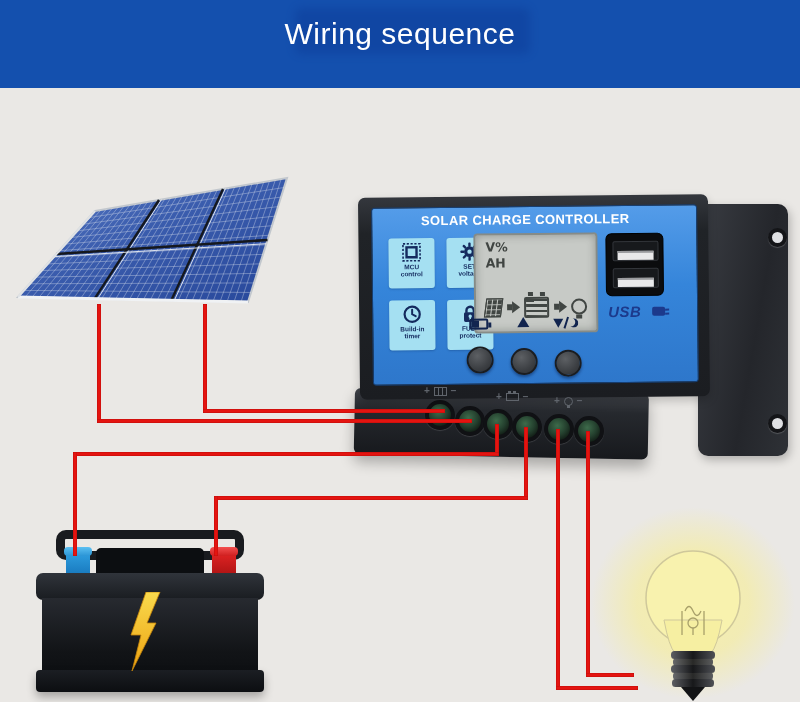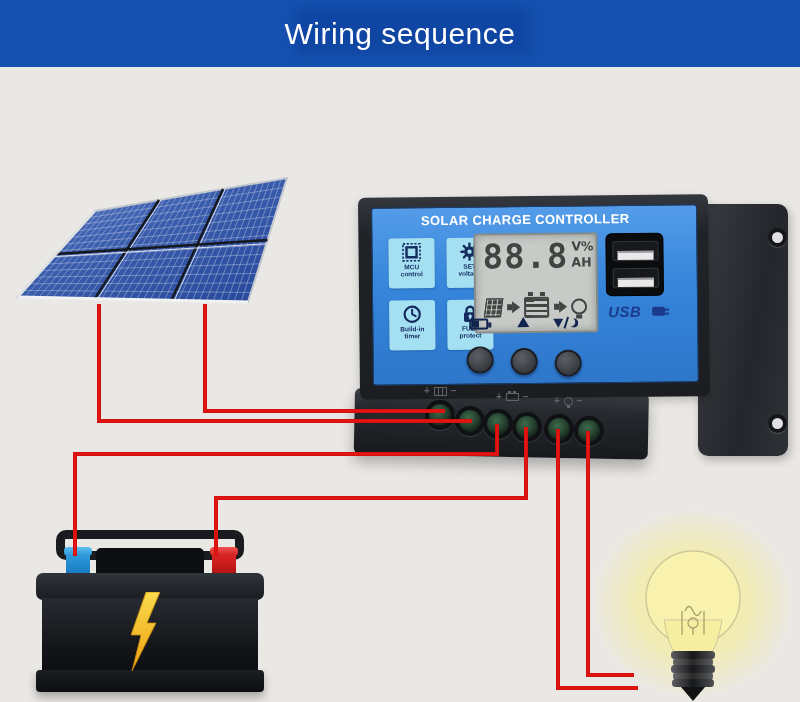--- a/index.html
+++ b/index.html
@@ -1,19 +1,19 @@
 <!DOCTYPE html>
 <html><head>
 <meta charset="utf-8">
 <style>
   html,body{margin:0;padding:0;background:#eae8e5;}
   *{box-sizing:border-box;}
   .stage{position:relative;width:800px;height:702px;overflow:hidden;font-family:"Liberation Sans",sans-serif;}
   
-  .hdr{position:absolute;left:0;top:0;width:800px;height:67px;background:#1450ae;z-index:40;}
+  .hdr{position:absolute;left:0;top:0;width:800px;height:88px;background:#1450ae;z-index:40;}
   .hdr-ghost{position:absolute;left:295px;top:8px;width:235px;height:46px;background:#0c3a96;opacity:.45;border-radius:6px;filter:blur(5px);}
   .hdr h1{position:absolute;left:0;top:0;width:100%;height:68px;margin:0;display:flex;align-items:center;justify-content:center;
           color:#fff;font-size:30px;font-weight:400;letter-spacing:.5px;}
   
   .scene{position:absolute;left:0;top:68px;width:800px;height:634px;background:#eae8e5;}
   
   .panel-svg{position:absolute;left:0;top:87px;z-index:5;}
   
   .seg{position:absolute;background:#e41410;z-index:30;box-shadow:inset 0 0 0 .5px rgba(130,0,0,.35);}
   
@@ -280,21 +280,20 @@
             <rect x="9.2" y="13.4" width="1.6" height="3" fill="#a5e0f2"></rect>
           </svg>
           <div class="lbl">
               <div>FULL</div>
               <div>protect</div>
             </div>
         </div>
 
         <div class="lcd">
           <div class="lcd-digits">
-            <span class="lcd-val">88.8</span>
             <span class="lcd-units">
               <span>V%</span>
               <span>AH</span>
             </span>
           </div>
           <div class="flow">
             <span class="fi-panel"></span>
             <span class="arr">
                 <i></i>
                 <b></b>

